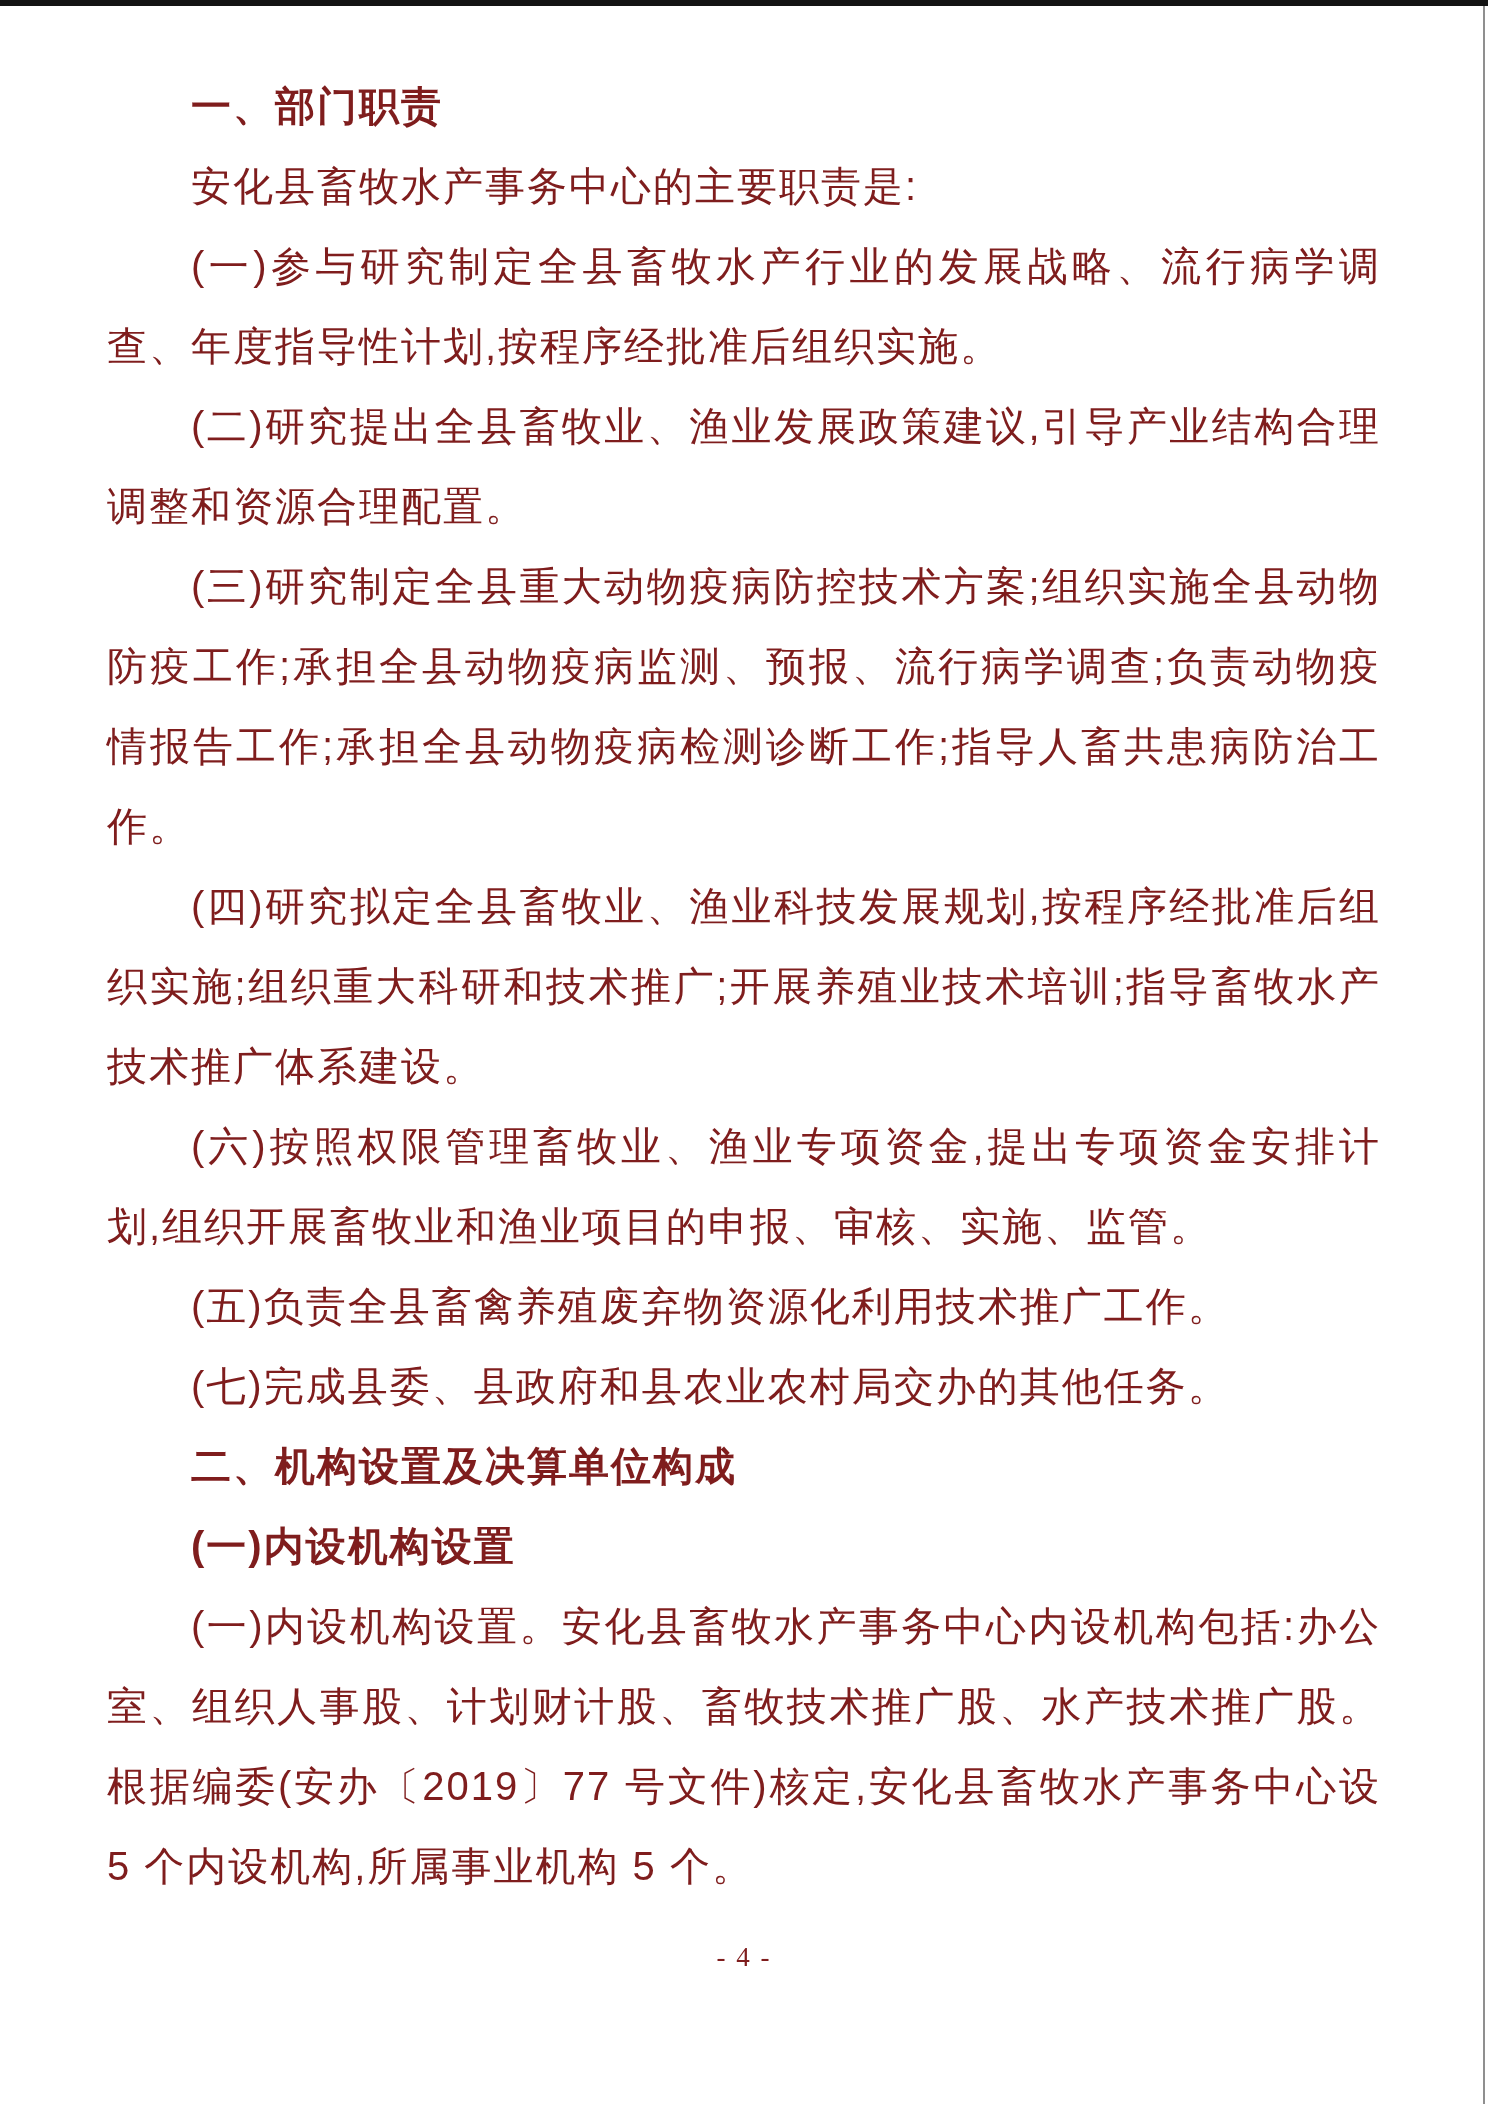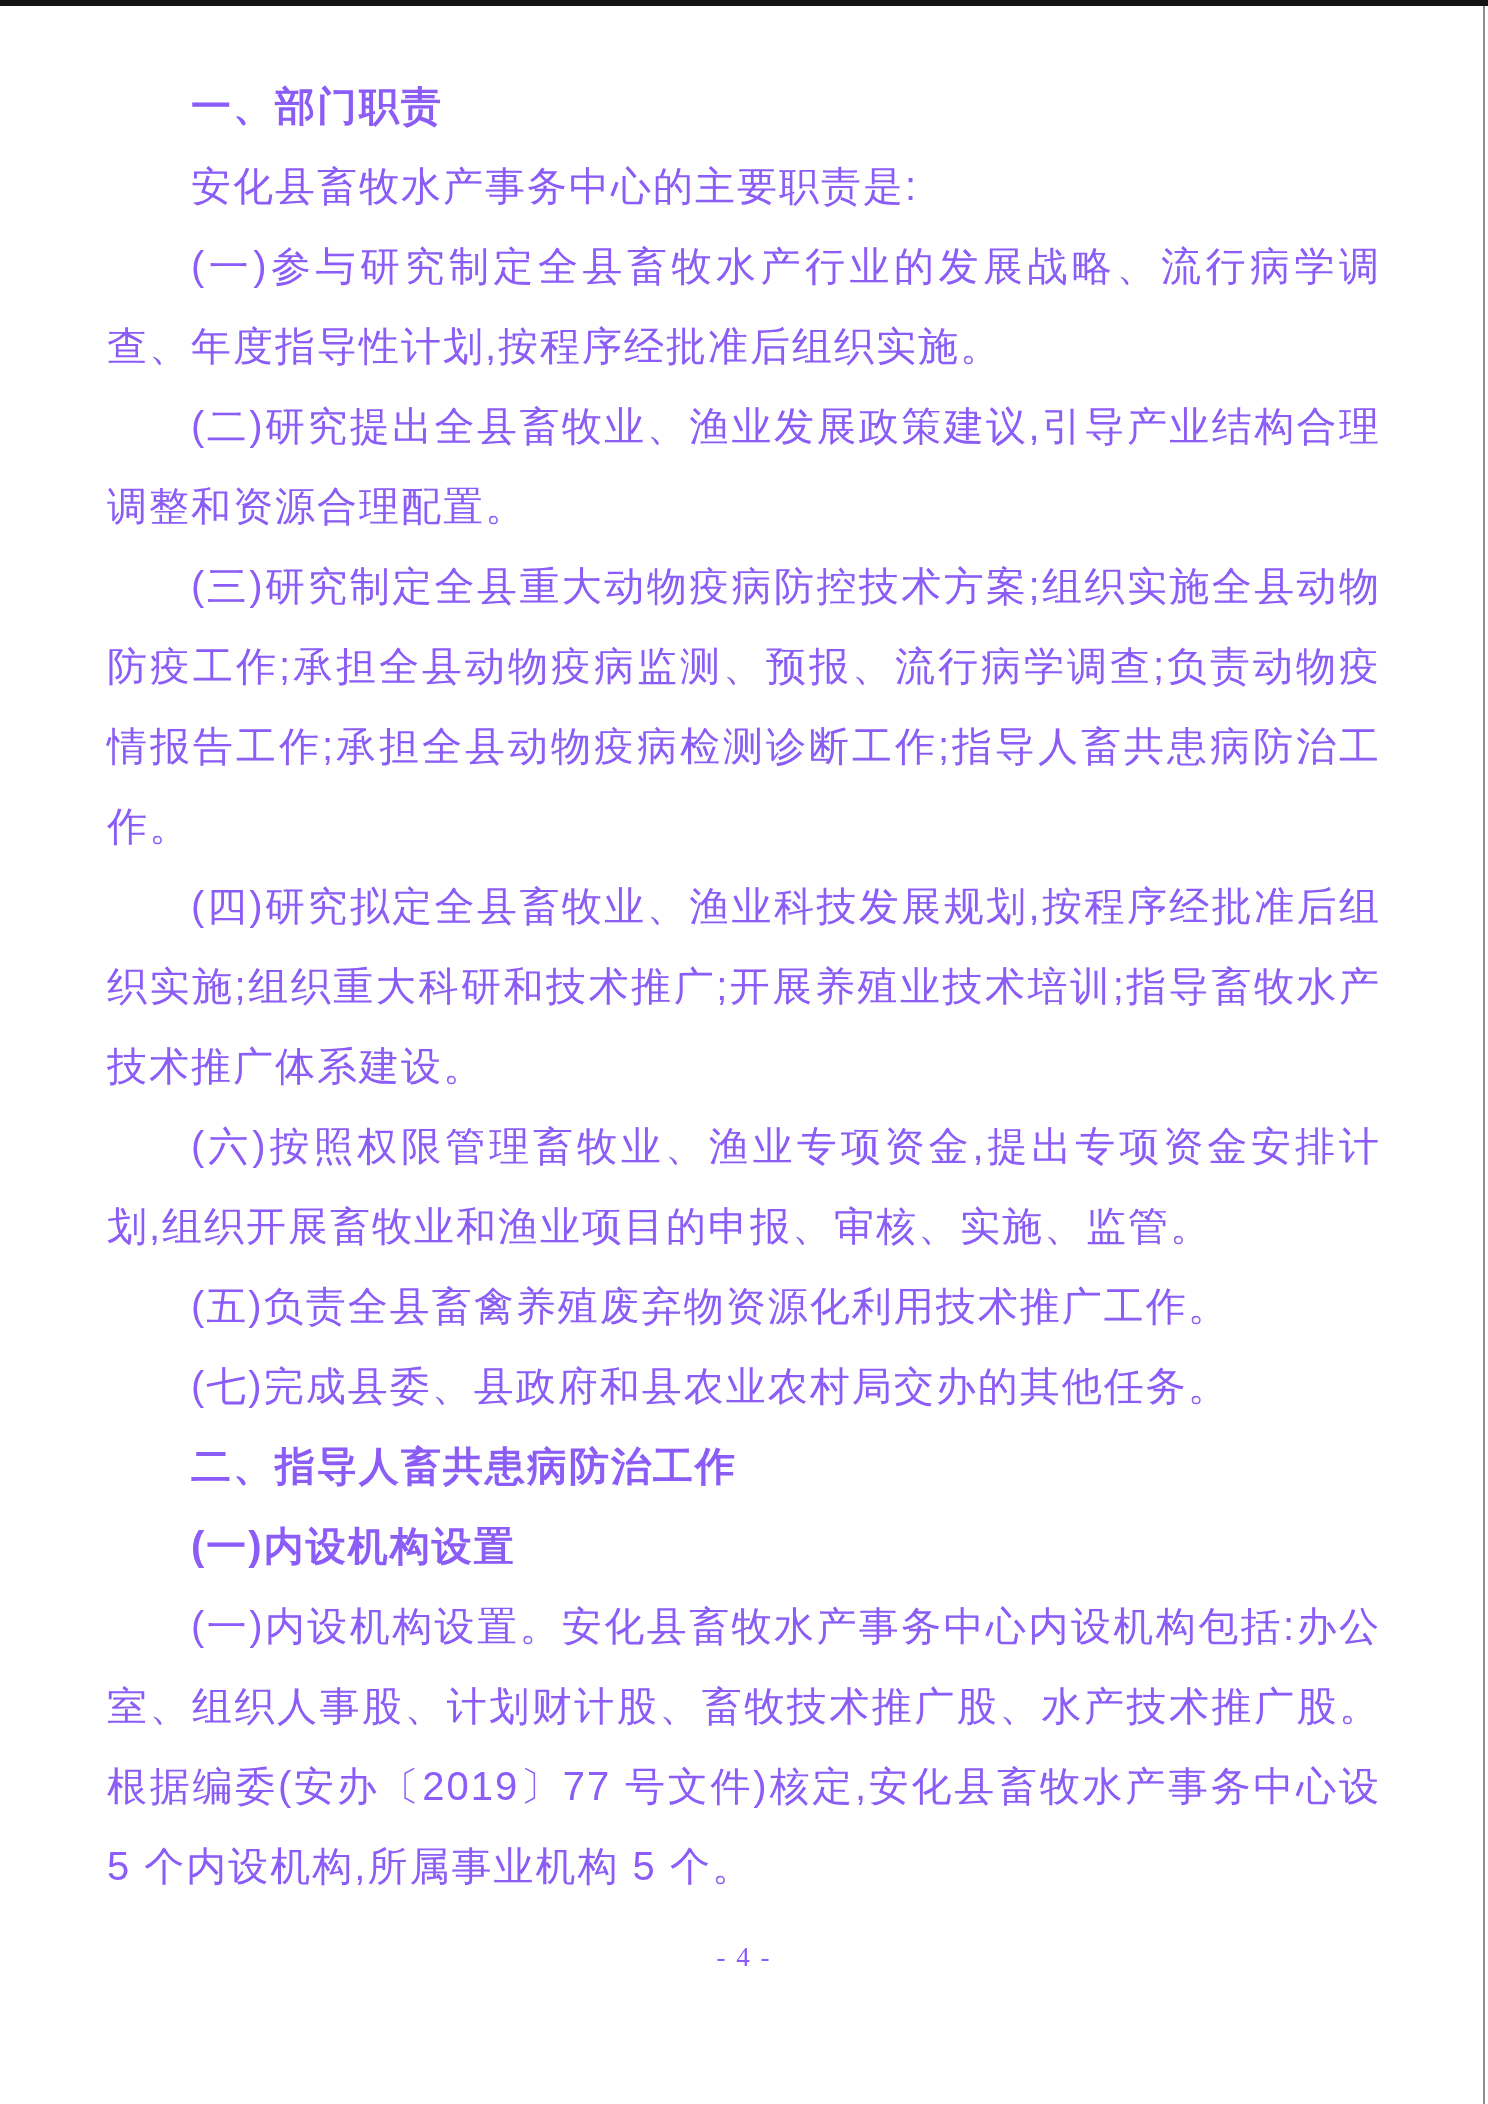--- a/index.html
+++ b/index.html
@@ -2,21 +2,21 @@
 <html><head>
 <meta charset="utf-8">
 <style>
   html, body { margin: 0; padding: 0; background: #ffffff; }
   .page {
     position: relative;
     width: 1488px;
     height: 2104px;
     background: #ffffff;
     overflow: hidden;
-    color: #8b5cf6;
+    color: #7f1d1d;
     font-family: "Liberation Serif", "DejaVu Serif", serif;
   }
   .top-bar {
     position: absolute;
     top: 0; left: 0;
     width: 100%; height: 6px;
     background: #141414;
   }
   .right-line {
     position: absolute;
@@ -78,19 +78,19 @@
   <div class="content">
     <h1 class="heading-black">一、部门职责</h1>
     <p class="body-para">安化县畜牧水产事务中心的主要职责是:</p>
     <p class="body-para">(一)参与研究制定全县畜牧水产行业的发展战略、流行病学调查、年度指导性计划,按程序经批准后组织实施。</p>
     <p class="body-para">(二)研究提出全县畜牧业、渔业发展政策建议,引导产业结构合理调整和资源合理配置。</p>
     <p class="body-para">(三)研究制定全县重大动物疫病防控技术方案;组织实施全县动物防疫工作;承担全县动物疫病监测、预报、流行病学调查;负责动物疫情报告工作;承担全县动物疫病检测诊断工作;指导人畜共患病防治工作。</p>
     <p class="body-para">(四)研究拟定全县畜牧业、渔业科技发展规划,按程序经批准后组织实施;组织重大科研和技术推广;开展养殖业技术培训;指导畜牧水产技术推广体系建设。</p>
     <p class="body-para">(六)按照权限管理畜牧业、渔业专项资金,提出专项资金安排计划,组织开展畜牧业和渔业项目的申报、审核、实施、监管。</p>
     <p class="body-para">(五)负责全县畜禽养殖废弃物资源化利用技术推广工作。</p>
     <p class="body-para">(七)完成县委、县政府和县农业农村局交办的其他任务。</p>
-    <h1 class="heading-black">二、指导人畜共患病防治工作</h1>
+    <h1 class="heading-black">二、机构设置及决算单位构成</h1>
     <h2 class="heading-sub">(一)内设机构设置</h2>
     <p class="body-para">(一)内设机构设置。安化县畜牧水产事务中心内设机构包括:办公室、组织人事股、计划财计股、畜牧技术推广股、水产技术推广股。根据编委(安办〔2019〕77 号文件)核定,安化县畜牧水产事务中心设 5 个内设机构,所属事业机构 5 个。</p>
   </div>
 
   <div class="page-number">- 4 -</div>
 </div>
 
 </body></html>

